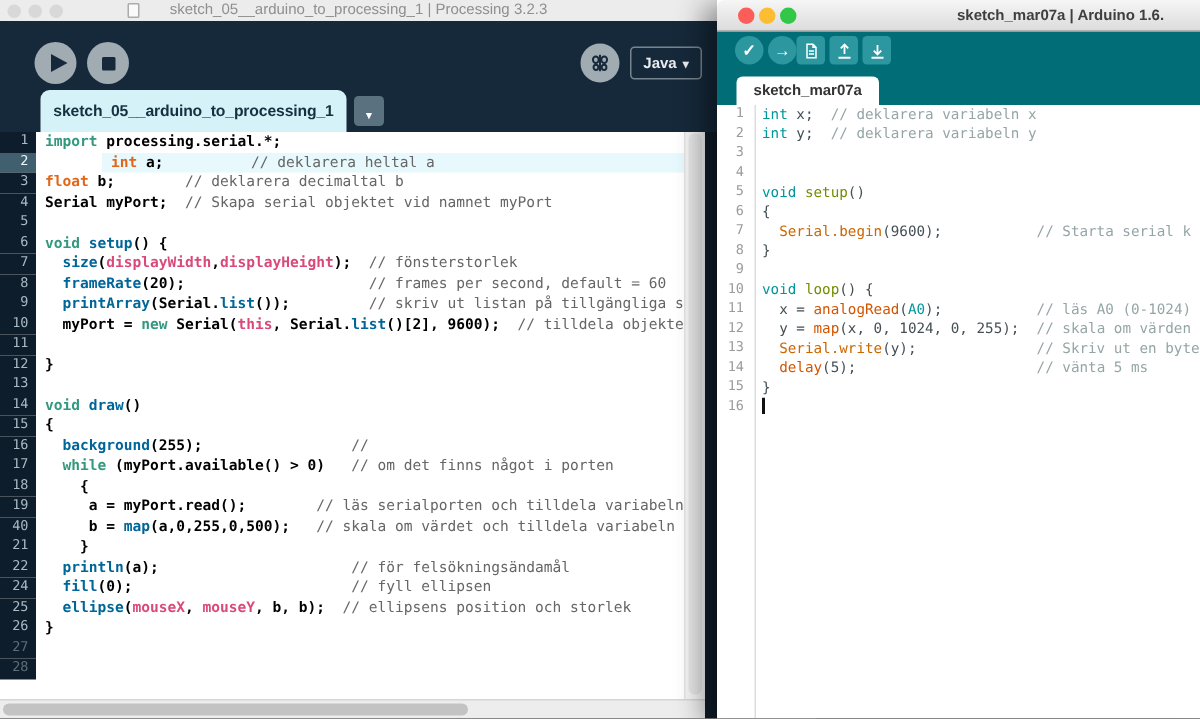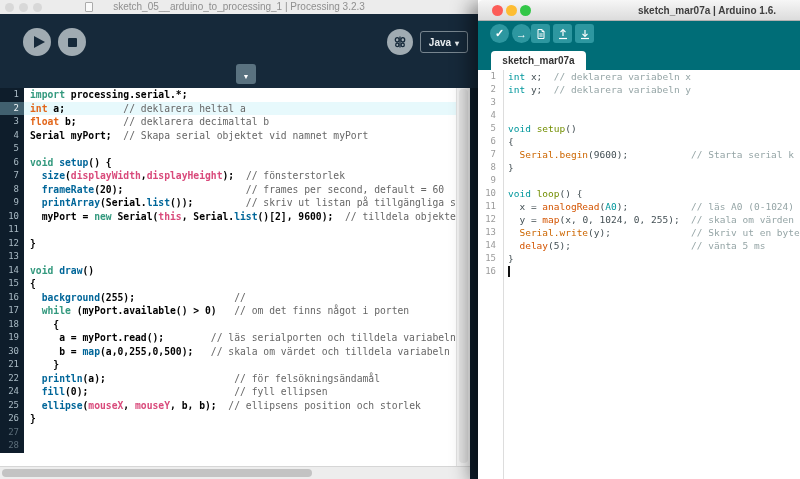--- a/index.html
+++ b/index.html
@@ -38,21 +38,21 @@
   .btn-tabmenu::after{content:"▼";font-size:7px;color:#fff;}
 
   .p-editor{position:absolute;left:0;top:88px;width:456px;height:378px;background:#fff;
             overflow:hidden;font-family:"DejaVu Sans Mono",monospace;}
   .p-editor .crow{display:flex;height:13.5px;line-height:13.5px;white-space:pre;}
   .p-editor .ln{flex:0 0 24px;background:var(--pgutter);color:#a9bac4;font-size:9px;
                 text-align:right;padding-right:5px;}
   .p-editor .ln.dim{color:#5c6e7a;}
   .p-editor .crow.hl .ln{background:#41606f;color:#eef4f7;}
   .p-editor .ct{flex:1;padding-left:6px;font-size:9.7px;font-weight:bold;color:#000;overflow:hidden;}
-  .p-editor .crow.hl .ct{background:var(--phl);}
+  .p-editor .crow.hl .ct{background:var(--phl);margin-left:44px;}
   .p-editor .g{color:var(--pgreen);} .p-editor .o{color:var(--porange);}
   .p-editor .b{color:var(--pblue);}  .p-editor .p{color:var(--ppink);}
   .p-editor .c{color:var(--pcomment);font-weight:normal;}
 
   .p-vscroll{position:absolute;left:456px;top:88px;width:14px;height:378px;background:#f5f5f5;
              border-left:1px solid #e3e3e3;}
   .p-vthumb{position:absolute;left:2px;top:1px;width:9px;height:374px;background:#e7e7e7;border-radius:4px;}
   .p-edge{position:absolute;left:470px;top:88px;width:8px;height:391px;background:var(--pgutter);}
   .p-hscroll{position:absolute;left:0;top:466px;width:470px;height:13px;background:#ededed;
              border-top:1px solid #d6d6d6;}
@@ -120,20 +120,21 @@
           <ellipse cx="4.3" cy="9.9" rx="1.6" ry="1.8"></ellipse>
           <ellipse cx="9.7" cy="9.9" rx="1.6" ry="1.8"></ellipse>
         </g>
       </svg>
     </button>
     <button class="btn-mode">
       <span>Java</span>
       <span class="car"></span>
     </button>
 
+    <div class="p-tab">sketch_05__arduino_to_processing_1</div>
     <button class="btn-tabmenu" title="Tab menu"></button>
 
     <div class="p-editor">
         <div class="crow"><span class="ln">1</span><span class="ct"><span class="g">import</span><span class="n"> processing.serial.*;</span></span></div>
         <div class="crow hl"><span class="ln">2</span><span class="ct"><span class="o">int</span><span class="n"> a;          </span><span class="c">// deklarera heltal a</span></span></div>
         <div class="crow"><span class="ln">3</span><span class="ct"><span class="o">float</span><span class="n"> b;        </span><span class="c">// deklarera decimaltal b</span></span></div>
         <div class="crow"><span class="ln">4</span><span class="ct"><span class="n">Serial myPort;  </span><span class="c">// Skapa serial objektet vid namnet myPort</span></span></div>
         <div class="crow"><span class="ln">5</span><span class="ct"></span></div>
         <div class="crow"><span class="ln">6</span><span class="ct"><span class="g">void</span><span class="n"> </span><span class="b">setup</span><span class="n">() {</span></span></div>
         <div class="crow"><span class="ln">7</span><span class="ct"><span class="n">  </span><span class="b">size</span><span class="n">(</span><span class="p">displayWidth</span><span class="n">,</span><span class="p">displayHeight</span><span class="n">);  </span><span class="c">// fönsterstorlek</span></span></div>
@@ -142,21 +143,21 @@
         <div class="crow"><span class="ln">10</span><span class="ct"><span class="n">  myPort = </span><span class="g">new</span><span class="n"> Serial(</span><span class="p">this</span><span class="n">, Serial.</span><span class="b">list</span><span class="n">()[2], 9600);  </span><span class="c">// tilldela objektet</span></span></div>
         <div class="crow"><span class="ln">11</span><span class="ct"></span></div>
         <div class="crow"><span class="ln">12</span><span class="ct"><span class="n">}</span></span></div>
         <div class="crow"><span class="ln">13</span><span class="ct"></span></div>
         <div class="crow"><span class="ln">14</span><span class="ct"><span class="g">void</span><span class="n"> </span><span class="b">draw</span><span class="n">()</span></span></div>
         <div class="crow"><span class="ln">15</span><span class="ct"><span class="n">{</span></span></div>
         <div class="crow"><span class="ln">16</span><span class="ct"><span class="n">  </span><span class="b">background</span><span class="n">(255);                 </span><span class="c">//</span></span></div>
         <div class="crow"><span class="ln">17</span><span class="ct"><span class="n">  </span><span class="g">while</span><span class="n"> (myPort.available() &gt; 0)   </span><span class="c">// om det finns något i porten</span></span></div>
         <div class="crow"><span class="ln">18</span><span class="ct"><span class="n">    {</span></span></div>
         <div class="crow"><span class="ln">19</span><span class="ct"><span class="n">     a = myPort.read();        </span><span class="c">// läs serialporten och tilldela variabeln</span></span></div>
-        <div class="crow"><span class="ln">30</span><span class="ct"><span class="n">     b = </span><span class="b">map</span><span class="n">(a,0,255,0,500);   </span><span class="c">// skala om värdet och tilldela variabeln b</span></span></div>
+        <div class="crow"><span class="ln">40</span><span class="ct"><span class="n">     b = </span><span class="b">map</span><span class="n">(a,0,255,0,500);   </span><span class="c">// skala om värdet och tilldela variabeln b</span></span></div>
         <div class="crow"><span class="ln">21</span><span class="ct"><span class="n">    }</span></span></div>
         <div class="crow"><span class="ln">22</span><span class="ct"><span class="n">  </span><span class="b">println</span><span class="n">(a);                      </span><span class="c">// för felsökningsändamål</span></span></div>
         <div class="crow"><span class="ln">24</span><span class="ct"><span class="n">  </span><span class="b">fill</span><span class="n">(0);                         </span><span class="c">// fyll ellipsen</span></span></div>
         <div class="crow"><span class="ln">25</span><span class="ct"><span class="n">  </span><span class="b">ellipse</span><span class="n">(</span><span class="p">mouseX</span><span class="n">, </span><span class="p">mouseY</span><span class="n">, b, b);  </span><span class="c">// ellipsens position och storlek</span></span></div>
         <div class="crow"><span class="ln">26</span><span class="ct"><span class="n">}</span></span></div>
         <div class="crow"><span class="ln dim">27</span><span class="ct"></span></div>
         <div class="crow"><span class="ln dim">28</span><span class="ct"></span></div>
       </div>
 
     <div class="p-vscroll">

